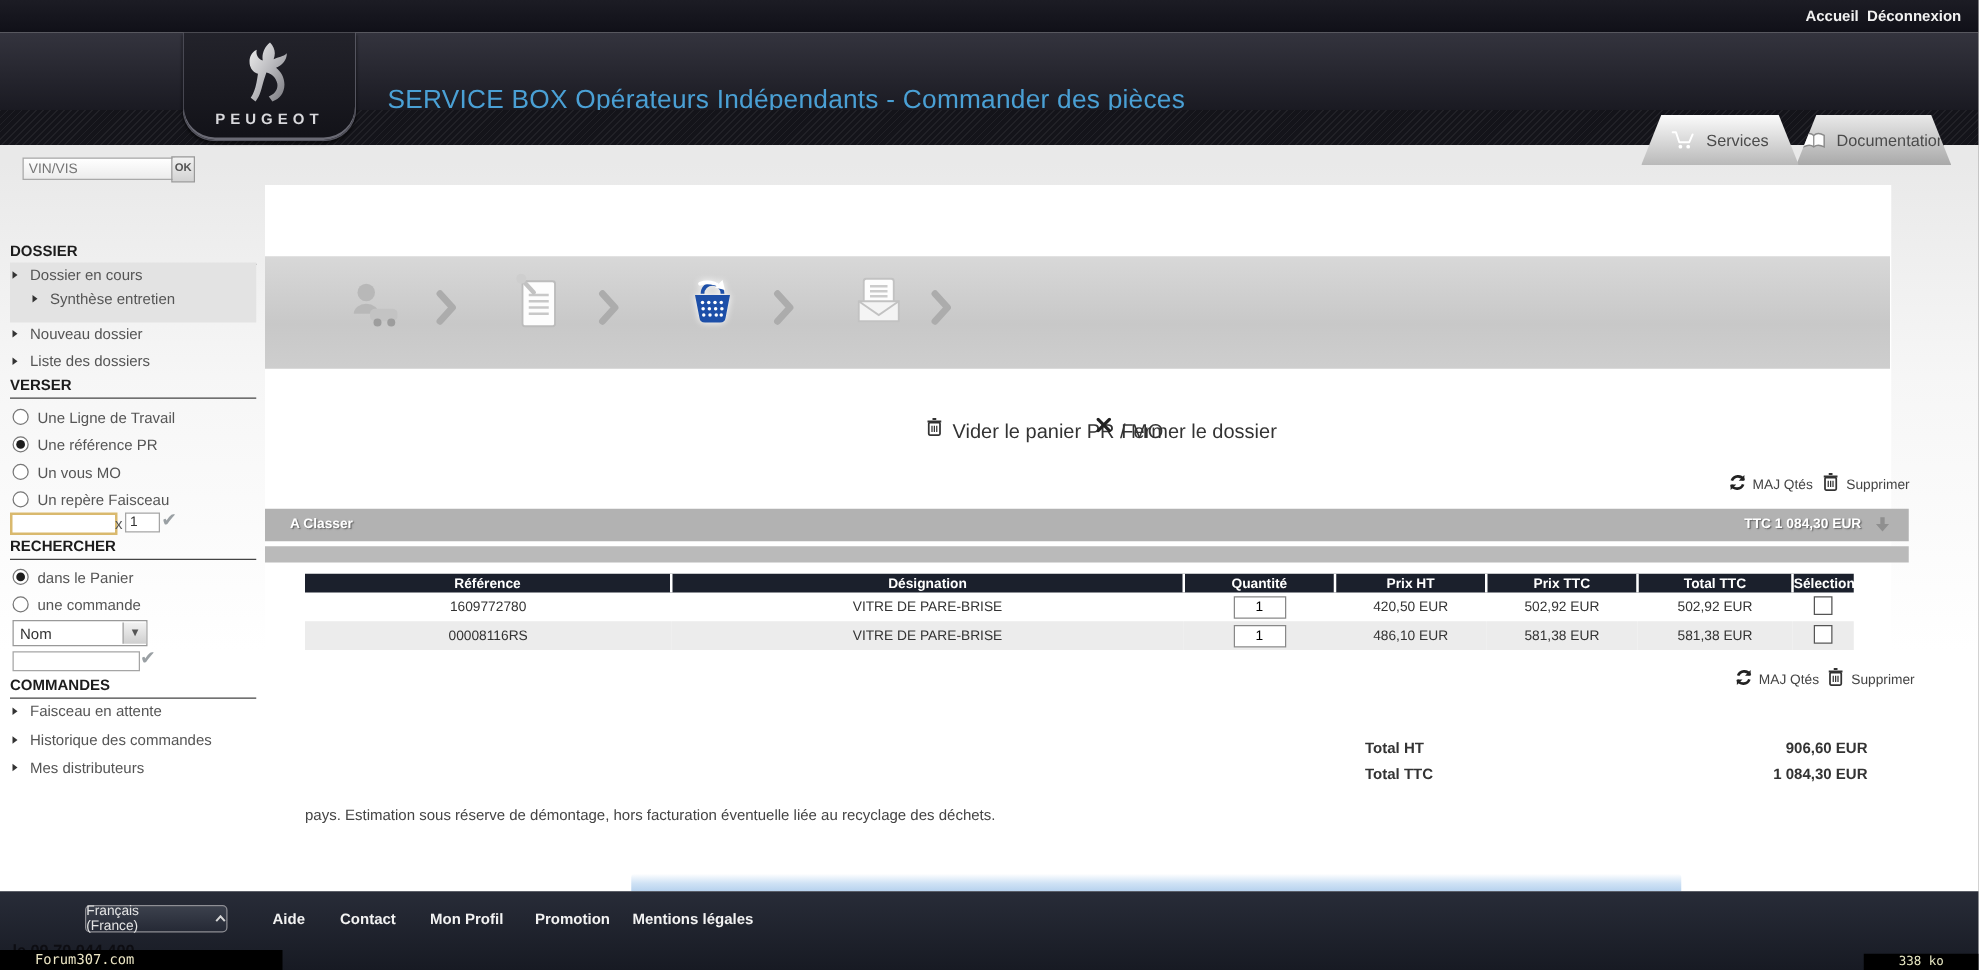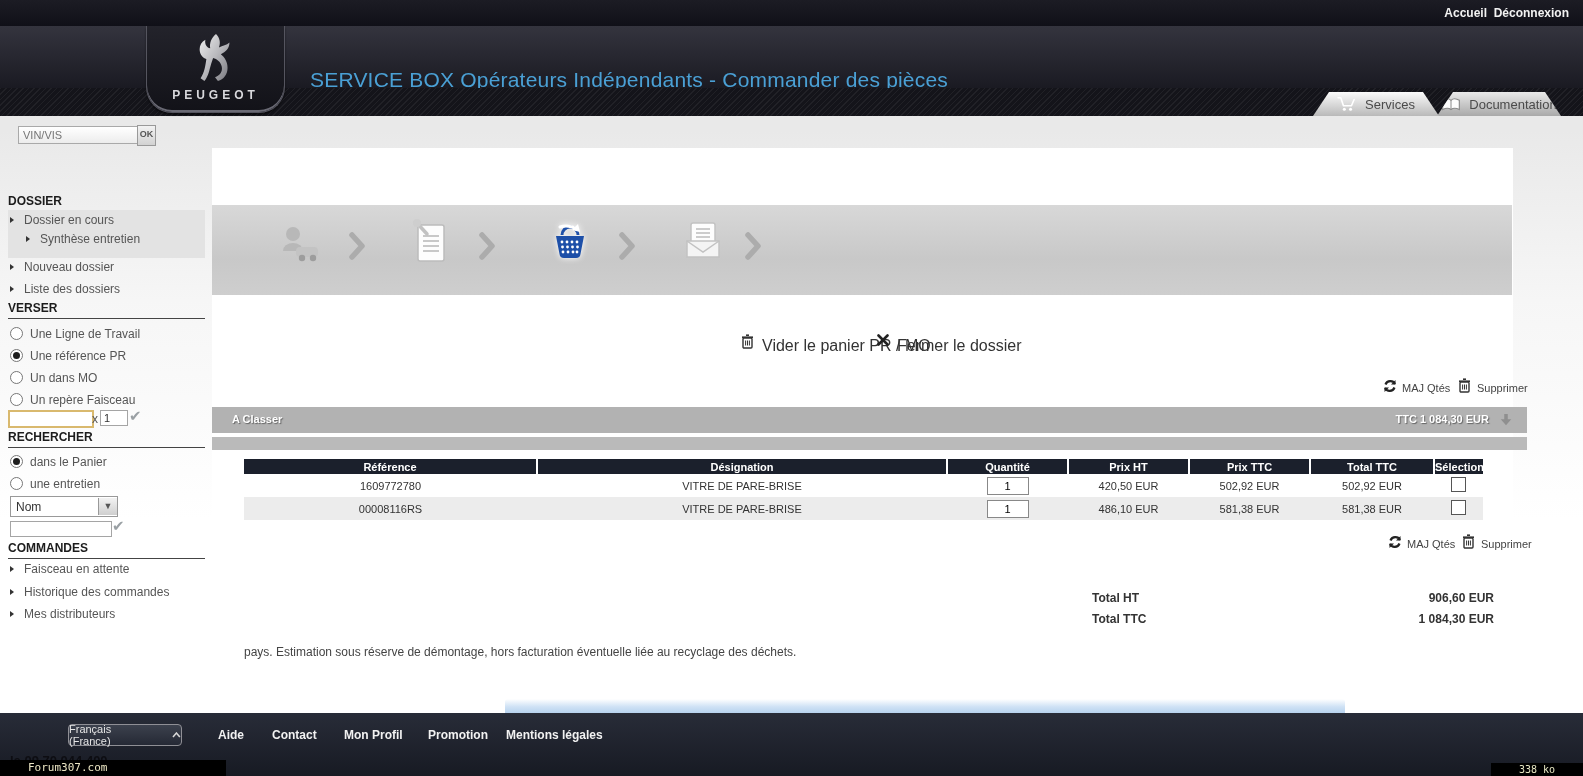--- a/index.html
+++ b/index.html
@@ -15,21 +15,21 @@
   .navbar{left:0;top:88px;width:1583px;height:28px;background:#14141a;
     background-image:repeating-linear-gradient(135deg,rgba(255,255,255,.055) 0 1px,transparent 1px 4px);}
   .navitem{top:96px;font-size:11px;font-weight:bold;color:#9d9da6;letter-spacing:.4px;cursor:pointer;white-space:nowrap;}
   .navitem.active{color:#ffffff;}
   
   .badge{left:146px;top:26px;width:137px;height:86px;z-index:6;
     background:linear-gradient(#23232b,#121218);border:1px solid #55555f;border-top:none;
     border-radius:0 0 26px 26px;box-shadow:0 2px 2px rgba(0,0,0,.5), inset 0 -2px 0 #6a6a74;}
   .brand{left:0;right:0;bottom:10px;text-align:center;color:#d8d8dc;font-size:12px;font-weight:bold;letter-spacing:4px;}
   
-  .tab{top:92px;height:24px;z-index:5;display:flex;align-items:center;gap:8px;justify-content:center;
+  .tab{top:92px;height:40px;z-index:5;display:flex;align-items:center;gap:8px;justify-content:center;
     clip-path:polygon(16px 0,calc(100% - 16px) 0,100% 100%,0 100%);
     font-size:13px;color:#4b4b4b;cursor:pointer;}
   .tab-services{left:1313px;width:126px;background:linear-gradient(#fbfbfb,#b9b9b9);}
   .tab-doc{left:1437px;width:124px;background:linear-gradient(#e9e9e9,#a9a9a9);}
   
   .vininput{left:18px;top:126px;width:112px;height:16px;border:1px solid #a9a9a9;background:linear-gradient(#ffffff,#ececec);
     font-size:11px;color:#555;padding:0 4px;font-family:inherit;}
   .okbtn{left:137px;top:125px;width:17px;height:19px;background:linear-gradient(#f2f2f2,#d2d2d2);border:1px solid #999;
     font-size:9px;font-weight:bold;color:#555;text-align:center;line-height:17px;cursor:pointer;}
   
@@ -145,33 +145,33 @@
   <span class="abs sideitem" style="left:24px;top:260px;">Nouveau dossier</span>
   <div class="abs bullet" style="left:10px;top:286px;"></div>
   <span class="abs sideitem" style="left:24px;top:282px;">Liste des dossiers</span>
 
   <div class="abs sectitle" style="top:301px;">VERSER</div>
   <div class="abs radio" style="left:10px;top:327px;"></div>
   <span class="abs rlabel" style="left:30px;top:327px;">Une Ligne de Travail</span>
   <div class="abs radio sel" style="left:10px;top:349px;"></div>
   <span class="abs rlabel" style="left:30px;top:349px;">Une référence PR</span>
   <div class="abs radio" style="left:10px;top:371px;"></div>
-  <span class="abs rlabel" style="left:30px;top:371px;">Un dans MO</span>
+  <span class="abs rlabel" style="left:30px;top:371px;">Un vous MO</span>
   <div class="abs radio" style="left:10px;top:393px;"></div>
   <span class="abs rlabel" style="left:30px;top:393px;">Un repère Faisceau</span>
   <input class="abs sinput" style="left: 8px; top: 410px; width: 76px; height: 14px; border: 2px solid rgb(217, 185, 110);" value="">
   <span class="abs rlabel" style="left:92px;top:412px;">x</span>
   <input class="abs sinput" style="left: 100px; top: 410px; width: 20px; height: 14px;" value="1">
   <span class="abs check" style="left:129px;top:407px;">✔</span>
 
   <div class="abs sectitle" style="top:430px;">RECHERCHER</div>
   <div class="abs radio sel" style="left:10px;top:455px;"></div>
   <span class="abs rlabel" style="left:30px;top:455px;">dans le Panier</span>
   <div class="abs radio" style="left:10px;top:477px;"></div>
-  <span class="abs rlabel" style="left:30px;top:477px;">une entretien</span>
+  <span class="abs rlabel" style="left:30px;top:477px;">une commande</span>
   <div class="abs selectbox">
     <span class="selecttxt">Nom</span>
     <span class="selectarrow">▼</span>
   </div>
   <input class="abs sinput" style="left: 10px; top: 521px; width: 94px; height: 14px;" value="">
   <span class="abs check" style="left:112px;top:517px;">✔</span>
 
   <div class="abs sectitle" style="top:541px;">COMMANDES</div>
   <div class="abs bullet" style="left:10px;top:566px;"></div>
   <span class="abs sideitem" style="left:24px;top:562px;">Faisceau en attente</span>

